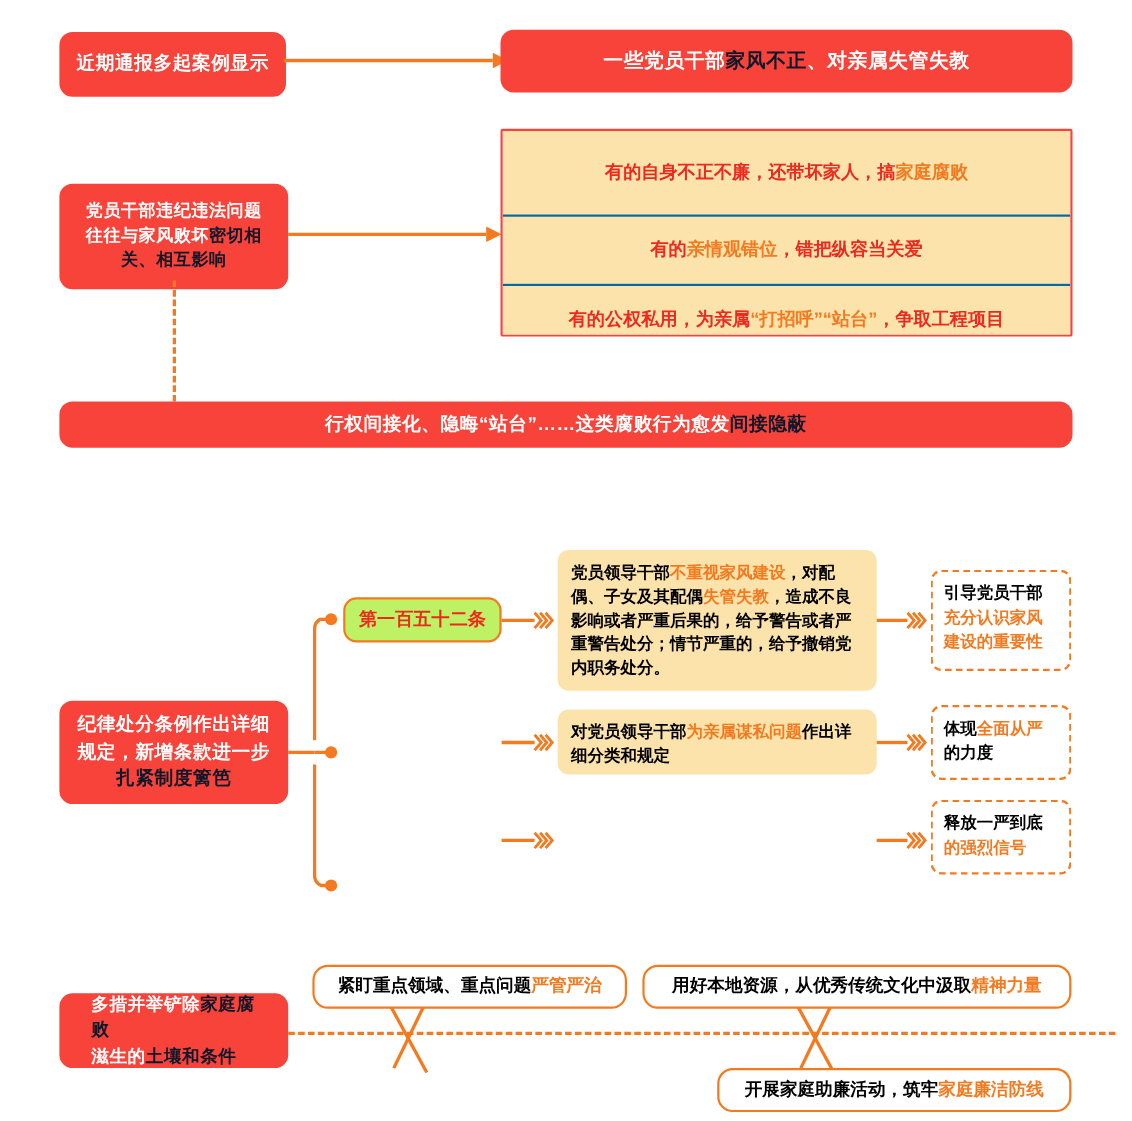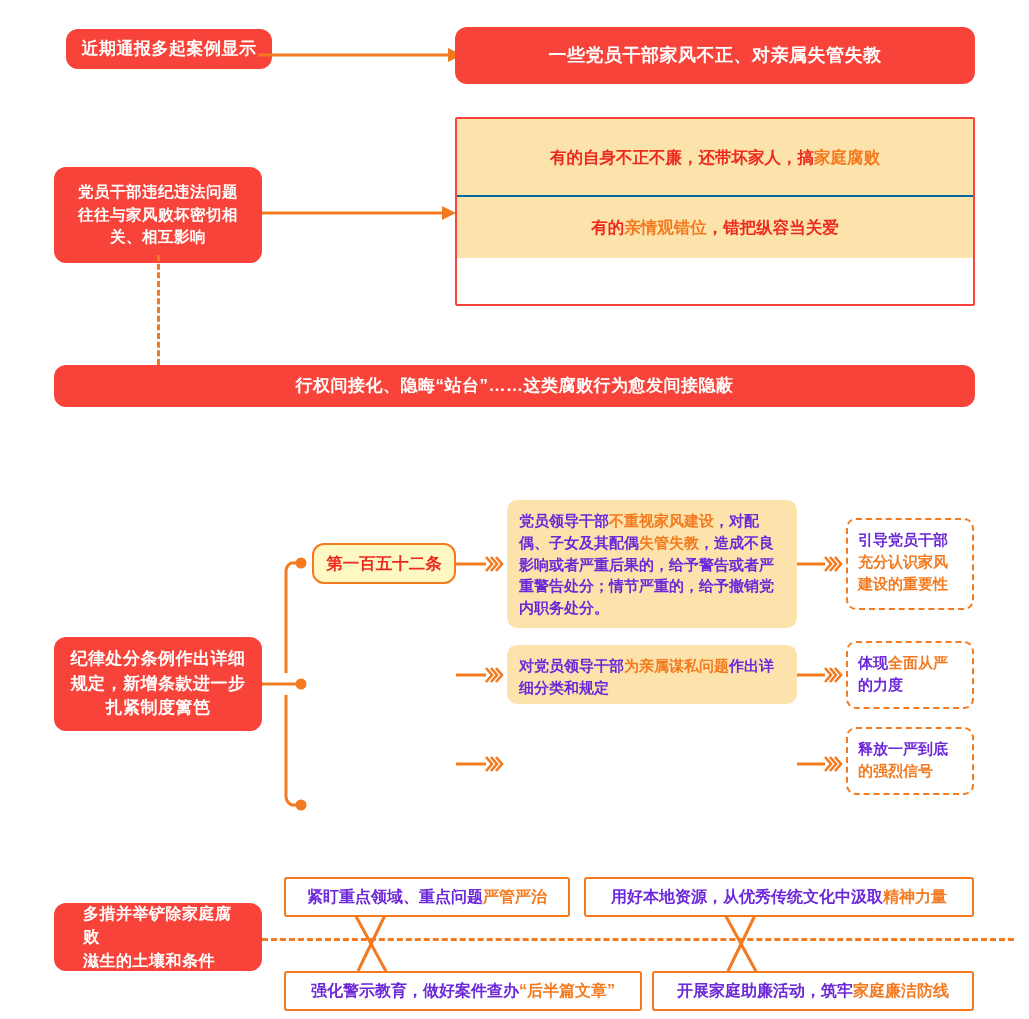--- a/index.html
+++ b/index.html
@@ -8,23 +8,23 @@
     background:#ffffff;
     font-family:"Liberation Sans","DejaVu Sans",sans-serif;
     position:relative;
     overflow:hidden;
     -webkit-font-smoothing:antialiased;
   }
   .stage{position:absolute;left:0;top:0;width:1029px;height:1019px;}
   .abs{position:absolute;box-sizing:border-box;}
 
   
-  .hl-y{color:#ffffff;}
+  .hl-y{color:#0f172a;}
   .hl-o{color:#F47A20;}
-  .hl-r{color:#6d28d9;}
+  .hl-r{color:#000000;}
 
   
   .redbox{
     background:#F8433A;
     border-radius:12px;
     color:#ffffff;
     font-weight:bold;
     display:flex;align-items:center;justify-content:center;
     text-align:center;
     line-height:1.45;
@@ -55,30 +55,30 @@
     border-radius:10px;
     line-height:1.45;
     padding:10px 12px;
     box-sizing:border-box;
   }
 
   
   .obox{
     border:2.5px solid #F47A20;
     border-radius:12px;
-    background:#fef9c3;
+    background:#bef264;
     color:#ED2A1F;
     font-weight:bold;
     display:flex;align-items:center;justify-content:center;
     text-align:center;
     line-height:1.4;
   }
   .obox-sq{
     border:2.5px solid #F47A20;
-    border-radius:3px;
+    border-radius:14px;
     background:#fff;
     color:#ED2A1F;
     font-weight:bold;
     display:flex;align-items:center;justify-content:center;
     text-align:center;
     line-height:1.4;
     padding:0 10px;
     box-sizing:border-box;
   }
   .dbox{
@@ -97,21 +97,21 @@
   .hdash{
     height:0;border-top:3px dashed #F47A20;
   }
   svg.conn{position:absolute;overflow:visible;pointer-events:none;}
 </style>
 </head>
 <body>
 
 <div class="stage">
 
-  <div class="abs redbox" style="left:54px;top:29px;width:206px;height:40px;font-size:17px;margin-left:12px;">
+  <div class="abs redbox" style="left:54px;top:29px;width:206px;height:59px;font-size:17px;">
     <span>近期通报多起案例显示</span>
   </div>
 
   <svg class="conn" style="left:258px;top:44px;width:206px;height:22px;">
     <line x1="0" y1="11" x2="190" y2="11" stroke="#F47A20" stroke-width="3"></line>
     <polygon points="190,4 204,11 190,18" fill="#F47A20"></polygon>
   </svg>
 
   <div class="abs redbox" style="left:455px;top:27px;width:520px;height:57px;font-size:18px;">
     <span>
@@ -133,20 +133,23 @@
     <line x1="0" y1="10" x2="180" y2="10" stroke="#F47A20" stroke-width="3"></line>
     <polygon points="180,3 194,10 180,17" fill="#F47A20"></polygon>
   </svg>
 
   <div class="abs beige-group" style="left:455px;top:117px;width:520px;height:189px;">
     <div class="beige center" style="height:76px;font-size:16.5px;">
       <span><span>有的自身不正不廉，还带坏家人，搞</span><span class="hl-o">家庭腐败</span><span></span></span>
     </div>
     <div class="beige center" style="height:61px;font-size:16.5px;">
       <span><span>有的</span><span class="hl-o">亲情观错位</span><span>，错把纵容当关爱</span></span>
+    </div>
+    <div class="beige center" style="height:61px;font-size:16.5px;">
+      <span><span>有的公权私用，为亲属</span><span class="hl-o">“打招呼”“站台”</span><span>，争取工程项目</span></span>
     </div>
   </div>
 
   <div class="abs redbox" style="left:54px;top:365px;width:921px;height:42px;font-size:17px;">
     <span><span>行权间接化、隐晦“站台”……这类腐败行为愈发</span><span class="hl-y">间接隐蔽</span></span>
   </div>
 
   <div class="abs redbox" style="left:54px;top:637px;width:208px;height:94px;font-size:17px;padding:0 10px;">
     <span>
       <span>纪律处分条例作出详细</span><br>
@@ -242,21 +245,18 @@
   </svg>
 
   <div class="abs obox-sq" style="left:284px;top:877px;width:286px;height:40px;font-size:16px;">
     <span><span class="hl-r">紧盯重点领域、重点问题</span><span class="hl-o">严管严治</span></span>
   </div>
 
   <div class="abs obox-sq" style="left:584px;top:877px;width:390px;height:40px;font-size:16px;">
     <span><span class="hl-r">用好本地资源，从优秀传统文化中汲取</span><span class="hl-o">精神力量</span></span>
   </div>
 
-  <div class="abs obox-sq" style="left:284px;top:971px;width:358px;height:40px;font-size:16px;">
-    <span><span class="hl-r">强化警示教育，做好案件查办</span><span class="hl-o">“后半篇文章”</span></span>
-  </div>
 
   <div class="abs obox-sq" style="left:652px;top:971px;width:322px;height:40px;font-size:16px;">
     <span><span class="hl-r">开展家庭助廉活动，筑牢</span><span class="hl-o">家庭廉洁防线</span></span>
   </div>
 
 </div>
 
 </body></html>

